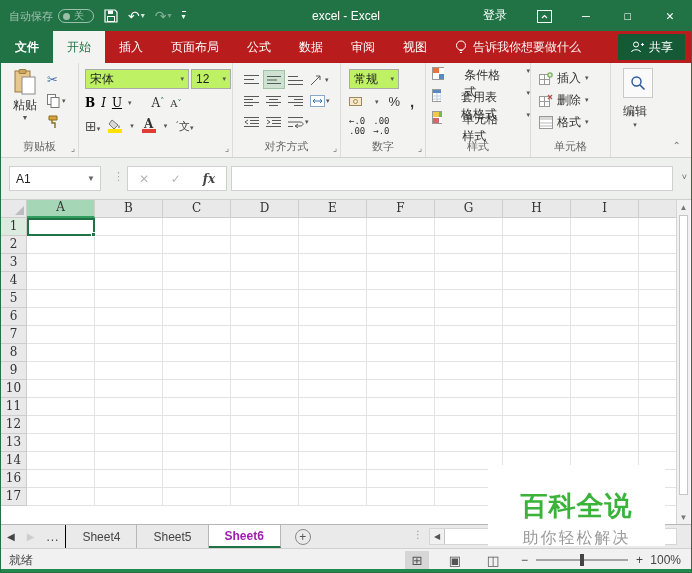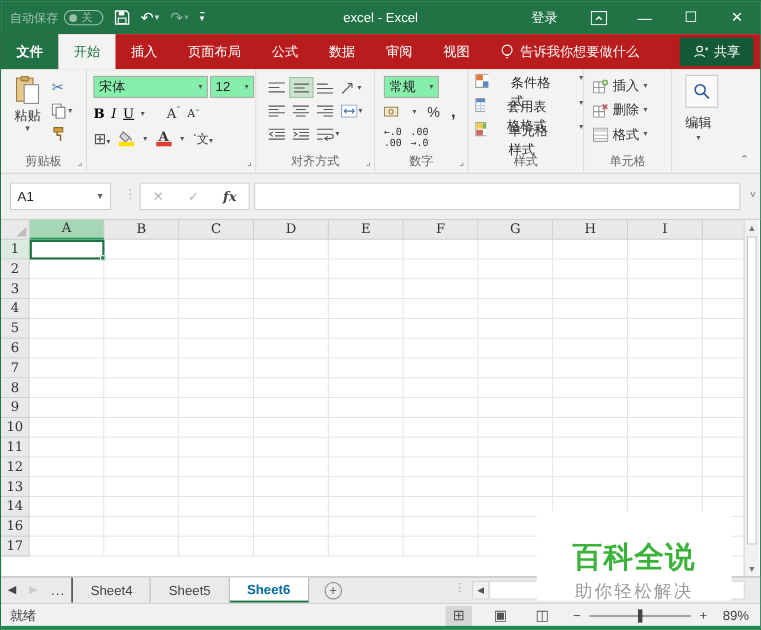--- a/index.html
+++ b/index.html
@@ -15,21 +15,21 @@
   .autosave{display:flex;align-items:center;gap:5px;color:rgba(255,255,255,.55);font-size:11px;}
   .toggle{width:36px;height:14px;border:1px solid rgba(255,255,255,.55);border-radius:8px;
           display:flex;align-items:center;padding:0 4px;gap:4px;font-size:10px;color:rgba(255,255,255,.55);}
   .toggle .dot{width:7px;height:7px;border-radius:50%;background:rgba(255,255,255,.55);}
   .qbtn{color:#fff;display:flex;align-items:center;font-size:14px;line-height:30px;}
   .dim{opacity:.45;}
   .mini-carat{font-size:8px;margin-left:1px;opacity:.8;}
   .qat-more{border-top:1px solid #fff;font-size:8px;line-height:8px;padding-top:1px;}
   .title-text{position:absolute;left:0;right:0;top:0;height:30px;text-align:center;line-height:30px;
               color:#fff;font-size:12px;pointer-events:none;}
-  .tb-right{position:absolute;right:0;top:0;height:30px;display:flex;align-items:flex-start;}
+  .tb-right{position:absolute;right:0;top:0;height:30px;display:flex;align-items:flex-start;font-family:Liberation Mono, monospace;}
   .signin{color:#fff;font-size:12px;padding:0 16px;line-height:30px;}
   .winbtn{width:42px;height:30px;display:flex;align-items:center;justify-content:center;color:#fff;font-size:13px;}
 
   
   .tabrow{position:absolute;left:0;top:30px;right:0;height:32px;background:#b91c1c;display:flex;align-items:flex-end;}
   .rtab{color:#fff;font-size:12px;padding:0 14px;height:32px;line-height:32px;}
   .rtab.file{background:#217346;font-weight:bold;}
   .rtab.active{background:#f3f3f2;color:#217346;height:32px;}
   .tellme{display:flex;align-items:center;gap:6px;color:rgba(255,255,255,.95);font-size:12px;margin-left:14px;height:32px;}
   .share-btn{position:absolute;right:6px;top:3px;height:26px;background:#155a36;color:#fff;
@@ -43,21 +43,21 @@
   .rbtn-small{height:21px;display:flex;align-items:center;gap:2px;color:#333;padding:0 2px;}
   .carat{font-size:7px;color:#555;}
   .colorbar{display:block;height:4px;width:14px;margin-top:-1px;}
   .vstack{display:flex;flex-direction:column;justify-content:flex-start;}
 
   .paste-btn{position:absolute;left:6px;top:6px;width:36px;text-align:center;color:#333;}
   .paste-btn .lbl{margin-top:2px;}
   .clip-col{position:absolute;left:44px;top:6px;}
 
   .fontrow1{position:absolute;left:6px;top:6px;display:flex;gap:2px;}
-  .selectbox{background:#86efac;border:1px solid #ababab;height:20px;display:flex;align-items:center;
+  .selectbox{background:#bef264;border:1px solid #ababab;height:20px;display:flex;align-items:center;
              padding:0 4px;font-size:12px;color:#222;justify-content:space-between;}
   .fontrow2{position:absolute;left:6px;top:30px;display:flex;align-items:center;gap:6px;height:20px;}
   .fontrow3{position:absolute;left:6px;top:52px;display:flex;align-items:center;gap:8px;height:22px;}
   .btnB{font-weight:bold;font-family:"DejaVu Serif",serif;}
   .btnI{font-style:italic;font-family:"DejaVu Serif",serif;}
   .btnU{text-decoration:underline;font-family:"DejaVu Serif",serif;}
   .sizeA{font-family:"DejaVu Serif",serif;color:#333;}
   .supmark{font-size:8px;vertical-align:top;color:#217346;}
 
   .algn-grid{position:absolute;left:8px;top:6px;display:grid;grid-template-columns:22px 22px 22px 30px;grid-auto-rows:21px;align-items:center;}
@@ -113,21 +113,21 @@
   .vscroll{position:absolute;right:1px;top:199px;width:14px;height:324px;background:#f1f1f1;border-left:1px solid #d5d5d5;}
   .vscroll .arr{height:14px;display:flex;align-items:center;justify-content:center;color:#777;font-size:8px;}
   .vscroll .thumb{position:absolute;left:2px;right:2px;top:15px;height:280px;background:#fff;border:1px solid #c6c6c6;}
   .vscroll .arr.down{position:absolute;bottom:0;left:0;right:0;}
 
   
   .sheetbar{position:absolute;left:0;top:523px;right:0;height:24px;background:#eaeaea;border-top:1px solid #b7b7b7;display:flex;align-items:stretch;}
   .nav{display:flex;align-items:center;padding:0 6px;gap:12px;color:#444;font-size:10px;}
   .sheettab{display:flex;align-items:center;padding:0 16px;color:#444;font-size:12px;border-right:1px solid #b7b7b7;background:#eaeaea;}
   .sheettab:first-of-type{border-left:1px solid #000000;}
-  .sheettab.active{background:#fff;color:#0369a1;font-weight:bold;border-bottom:2px solid #217346;}
+  .sheettab.active{background:#fff;color:#a21caf;font-weight:bold;border-bottom:2px solid #217346;}
   .addsheet{display:flex;align-items:center;justify-content:center;width:44px;color:#666;}
   .addsheet .circ{width:16px;height:16px;border:1px solid #888;border-radius:50%;display:flex;align-items:center;justify-content:center;font-size:12px;line-height:1;color:#555;}
   .splitdots{position:absolute;left:412px;top:4px;color:#999;font-size:10px;}
   .hscroll{position:absolute;left:428px;top:3px;width:248px;height:17px;background:#f1f1f1;border:1px solid #d5d5d5;display:flex;}
   .hscroll .harr{width:14px;display:flex;align-items:center;justify-content:center;color:#555;font-size:8px;}
   .hscroll .hthumb{flex:1;background:#fff;border-left:1px solid #c6c6c6;}
 
   
   .statusbar{position:absolute;left:0;top:547px;right:0;height:23px;background:#f1f1f1;border-top:1px solid #d0d0d0;}
   .ready{position:absolute;left:8px;top:0;line-height:22px;color:#444;}
@@ -734,21 +734,21 @@
       <span class="viewbtn">▣</span>
       <span class="viewbtn">◫</span>
     </div>
     <div class="zoomctl">
       <span>−</span>
       <span class="ztrack">
           <span class="zthumb"></span>
         </span>
       <span>+</span>
     </div>
-    <span class="zoomval">89%</span>
+    <span class="zoomval">100%</span>
   </div>
 
   <div class="watermark">
     <div class="wm-title" style="color: rgb(59, 179, 59);">百科全说</div>
     <div class="wm-sub">助你轻松解决</div>
   </div>
 
   <div class="greenstrip"></div>
 </div>
 

